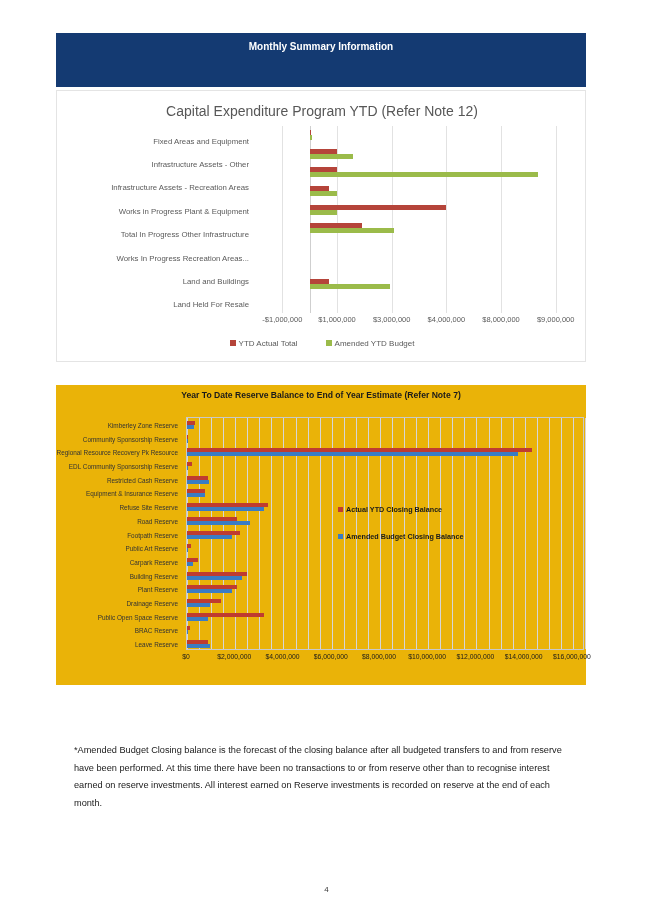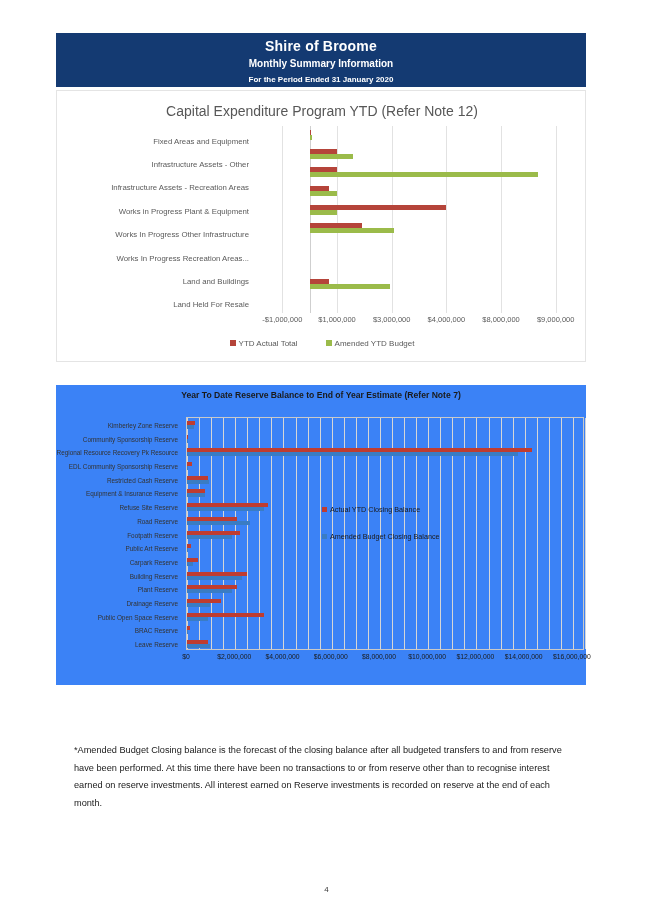--- a/index.html
+++ b/index.html
@@ -77,21 +77,21 @@
   }
   .c1-legend .lg{display:inline-block;margin:0 14px;white-space:nowrap;}
   .c1-legend .sw{
     display:inline-block;width:6px;height:6px;margin-right:3px;
     vertical-align:middle;position:relative;top:-1px;
   }
 
   
   .chart2-panel{
     position:absolute;left:56px;top:385px;width:530px;height:300px;
-    background:#3b82f6;
+    background:#eab308;
   }
   .chart2-title{
     position:absolute;left:0;top:5px;width:530px;text-align:center;
     font-size:8.6px;font-weight:bold;color:#1a1a1a;
   }
   .c2-labels{
     position:absolute;left:0px;top:32px;width:126px;height:233px;
   }
   .c2-cat{
     position:absolute;right:4px;text-align:right;
@@ -110,22 +110,22 @@
   .c2-bar.actual{background:#bf3c30;}
   .c2-bar.budget{background:#3a7cc4;}
   .c2-xaxis{
     position:absolute;left:130px;top:268px;width:398px;height:14px;
   }
   .c2-tick{
     position:absolute;top:0;font-size:6.8px;color:#1a1a1a;
     transform:translateX(-50%);white-space:nowrap;
   }
   .c2-legend{
-    position:absolute;left:266px;top:120px;width:170px;
-    font-size:7.2px;color:#1a1a1a;
+    position:absolute;left:282px;top:120px;width:170px;
+    font-size:7.2px;color:#1a1a1a;font-weight:bold;
   }
   .c2-legend .lg{display:block;margin-bottom:18px;white-space:nowrap;}
   .c2-legend .sw{
     display:inline-block;width:5px;height:5px;margin-right:3px;
     vertical-align:middle;position:relative;top:-1px;
   }
 
   
   .comments-bar{
     position:absolute;left:56px;top:710px;width:530px;height:13px;
@@ -146,33 +146,31 @@
     position:absolute;left:0;top:885px;width:653px;text-align:center;
     font-size:8px;color:#3a3a3a;
   }
 </style>
 </head>
 <body>
 
 <div class="page">
 
   <div class="doc-header">
-    <div class="h-title">Shire of Broome</div>
     <div class="h-sub">Monthly Summary Information</div>
-    <div class="h-period">For the Period Ended 31 January 2020</div>
   </div>
 
   <div class="chart1-panel">
     <div class="chart1-title">Capital Expenditure Program YTD (Refer Note 12)</div>
     <div class="c1-labels" id="c1-labels">
         <div class="c1-cat" style="top: 14.6875px;">Fixed Areas and Equipment</div>
         <div class="c1-cat" style="top: 38.0625px;">Infrastructure Assets - Other</div>
         <div class="c1-cat" style="top: 61.4375px;">Infrastructure Assets - Recreation Areas</div>
         <div class="c1-cat" style="top: 84.8125px;">Works in Progress Plant &amp; Equipment</div>
-        <div class="c1-cat" style="top: 108.188px;">Works In Progress Other Infrastructure</div>
+        <div class="c1-cat" style="top: 108.188px;">Total In Progress Other Infrastructure</div>
         <div class="c1-cat" style="top: 131.562px;">Works In Progress Recreation Areas...</div>
         <div class="c1-cat" style="top: 154.938px;">Land and Buildings</div>
         <div class="c1-cat" style="top: 178.312px;">Land Held For Resale</div>
       </div>
     <div class="c1-plot" id="c1-plot">
         <div class="c1-grid" style="left: 27.3333px;"></div>
         <div class="c1-grid" style="left: 82px;"></div>
         <div class="c1-grid" style="left: 136.667px;"></div>
         <div class="c1-grid" style="left: 191.333px;"></div>
         <div class="c1-grid" style="left: 246px;"></div>

